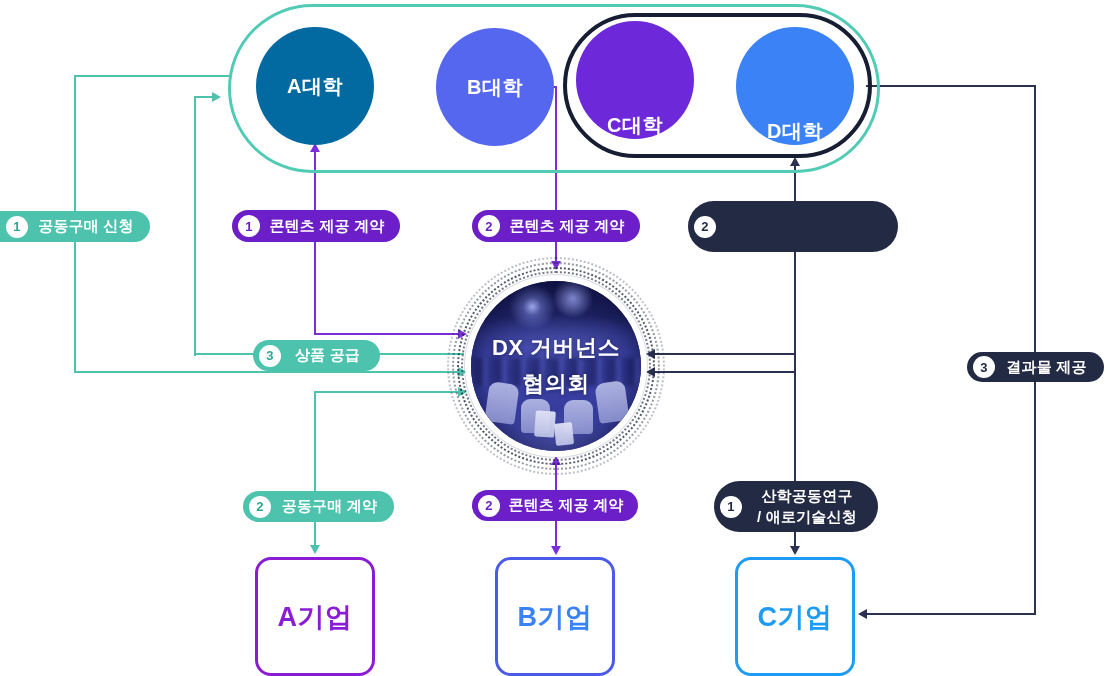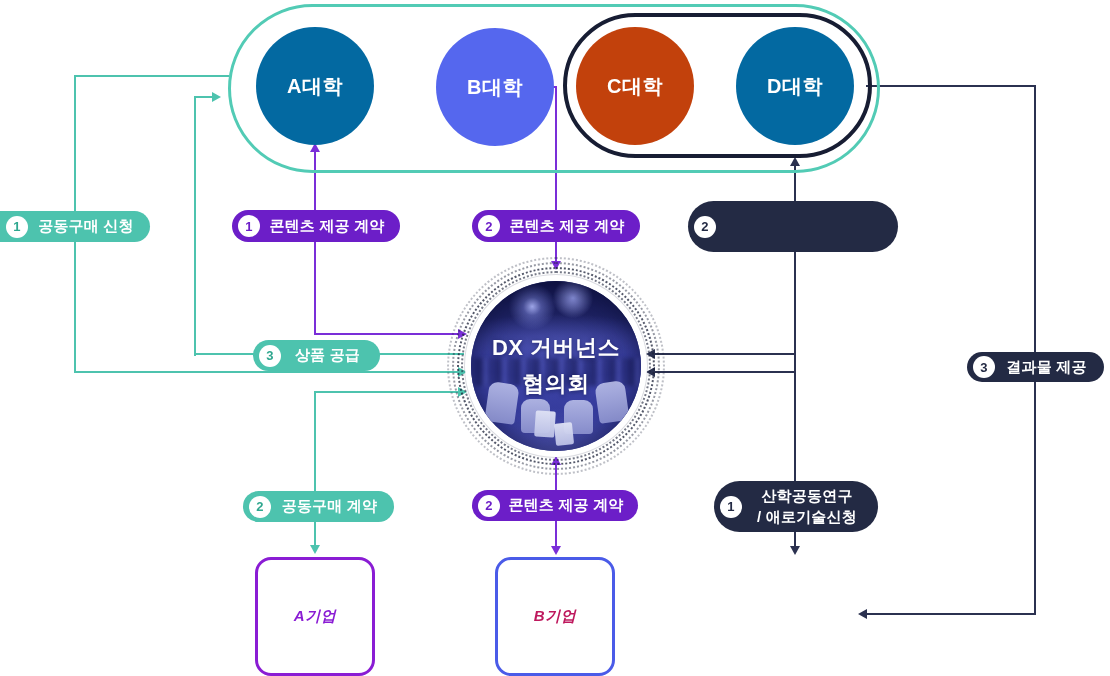--- a/index.html
+++ b/index.html
@@ -30,29 +30,29 @@
   
   .uni-group{ position:absolute; left:228px; top:4px; width:652px; height:169px;
     border:3px solid #52cbb5; border-radius:85px; z-index:2; }
   .uni-group-inner{ position:absolute; left:563px; top:13px; width:309px; height:145px;
     border:4px solid #171d33; border-radius:73px; z-index:2; }
   .uni{ position:absolute; width:118px; height:118px; border-radius:50%; z-index:4;
     display:flex; align-items:center; justify-content:center;
     color:#fff; font-size:20px; font-weight:600; letter-spacing:.5px; }
   .uni-a{ left:256px; top:27px; background:#0369a1; }
   .uni-b{ left:436px; top:28px; background:#5567ee; }
-  .uni-c{ left:576px; top:27px; background:#c2410c; }
-  .uni-d{ left:736px; top:27px; background:#0369a1; }
+  .uni-c{ left:576px; top:21px; background:#6d28d9;align-items:flex-end; }
+  .uni-d{ left:736px; top:27px; background:#3b82f6;align-items:flex-end; }
 
   
   .comp{ position:absolute; top:557px; width:120px; height:119px; border-radius:16px;
     border:3px solid; z-index:4; display:flex; align-items:center; justify-content:center;
-    font-size:15px; font-weight:700; letter-spacing:.5px; background:#fff;font-style:italic; }
+    font-size:27px; font-weight:700; letter-spacing:.5px; background:#fff; }
   .comp-a{ left:255px; border-color:#8a1cd4; color:#8a1cd4; }
-  .comp-b{ left:495px; border-color:#4a5be8; color:#be185d; }
+  .comp-b{ left:495px; border-color:#4a5be8; color:#3b82f6; }
   .comp-c{ left:735px; border-color:#1e9bf4; color:#1e9bf4; }
 
   
   .pill{ position:absolute; z-index:5; display:flex; align-items:center; gap:8px;
     padding:0 14px 0 6px; border-radius:17px; color:#fff; font-size:15px; font-weight:700;
     letter-spacing:.2px; }
   .pill .badge{ flex:0 0 auto; width:22px; height:22px; border-radius:50%; background:#fff;
     display:flex; align-items:center; justify-content:center; font-size:13px; font-weight:800; }
   .pill .txt{ flex:1; text-align:center; white-space:nowrap; }
   .pill.multi{ border-radius:26px; }
@@ -183,20 +183,23 @@
       <span>협의회</span>
     </div>
   </div>
 
   <div class="comp comp-a">
       <span>A기업</span>
     </div>
   <div class="comp comp-b">
       <span>B기업</span>
     </div>
+  <div class="comp comp-c">
+      <span>C기업</span>
+    </div>
 
   <div class="pill pill-teal p-joint-request">
     <span class="badge">1</span>
     <span class="txt">공동구매 신청</span>
   </div>
 
   <div class="pill pill-purple p-content-a">
     <span class="badge">1</span>
     <span class="txt">콘텐츠 제공 계약</span>
   </div>

